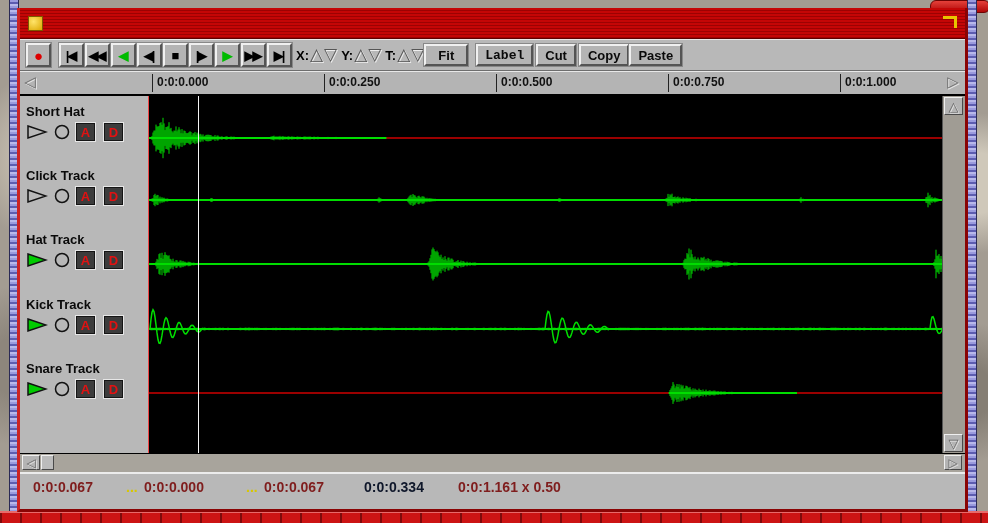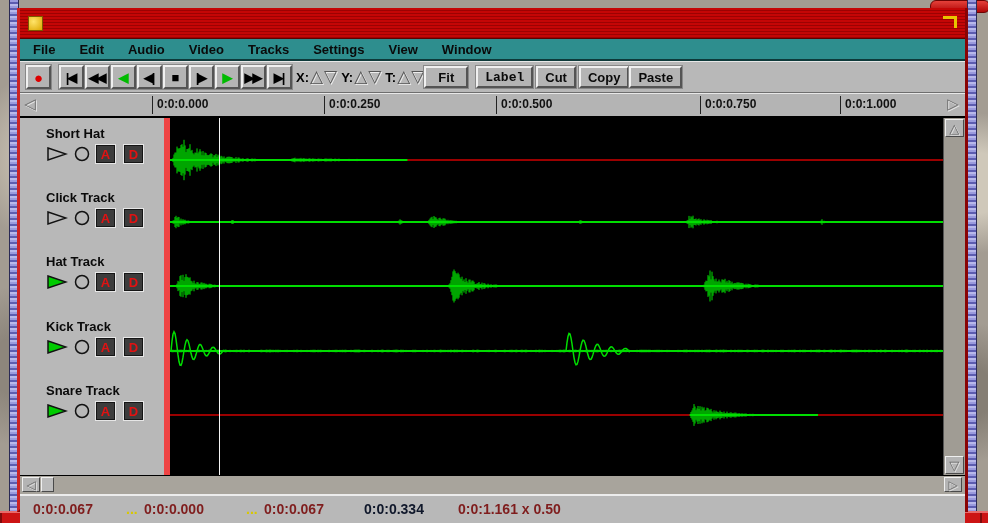--- a/index.html
+++ b/index.html
@@ -59,24 +59,24 @@
     text-shadow:1px 1px 0 #eee;}
   
   .ruler{position:relative;height:22px;background:#b4b4b4;
     border-top:1px solid #e8e8e8;border-bottom:2px solid #000;}
   .ruler-arrow{position:absolute;top:1px;width:18px;height:18px;font-size:15px;color:#6a6a6a;
     display:flex;align-items:center;justify-content:center;text-shadow:1px 1px 0 #eee;}
   .ruler-arrow.left{left:1px;}
   .ruler-arrow.right{right:3px;}
   .ruler-mark{position:absolute;top:2px;height:18px;border-left:1px solid #222;
     padding-left:4px;font-size:12px;font-weight:bold;color:#111;line-height:17px;}
-  .rm0{left:132px}.rm1{left:304px}.rm2{left:476px}.rm3{left:680px}.rm4{left:820px}
+  .rm0{left:132px}.rm1{left:304px}.rm2{left:476px}.rm3{left:648px}.rm4{left:820px}
   
   .main{position:relative;height:357px;display:flex;}
-  .trackpanel{position:relative;width:128px;background:#b8b8b8;border-right:6px solid #ef4444;margin-left:20px;}
+  .trackpanel{position:relative;width:128px;background:#b8b8b8;border-right:1px solid #ef4444;}
   .track-block{position:absolute;left:6px;}
   .tb0{top:8px}.tb1{top:72px}.tb2{top:136px}.tb3{top:201px}.tb4{top:265px}
   .track-name{font-size:13px;font-weight:bold;color:#0a0a0a;white-space:nowrap;}
   .track-ctl{display:flex;align-items:center;margin-top:4px;}
   .ctl-tri,.ctl-circle{margin-right:6px;}
   .ad-btn{width:17px;height:16px;background:#3c3c3c;color:#e01212;font-size:13px;font-weight:bold;
     display:flex;align-items:center;justify-content:center;
     border:1px solid #151515;outline:1px solid #e6e6e6;margin-right:9px;}
   .armed .ctl-tri polygon{fill:#00cc00;}
   
@@ -120,30 +120,20 @@
 <div class="vstrip right"></div>
 <div class="deskbar-bottom"></div>
 
 <div class="window">
 
   <div class="titlebar">
     <div class="title-btn-left"></div>
     <div class="title-glyph-right"></div>
   </div>
 
-  <div class="menubar">
-    <span class="menu-item">File</span>
-    <span class="menu-item">Edit</span>
-    <span class="menu-item">Audio</span>
-    <span class="menu-item">Video</span>
-    <span class="menu-item">Tracks</span>
-    <span class="menu-item">Settings</span>
-    <span class="menu-item">View</span>
-    <span class="menu-item">Window</span>
-  </div>
 
   <div class="toolbar">
     <div class="tbtn rec" style="color: rgb(221, 0, 0);">●</div>
     <div class="tbtn" style="color: rgb(0, 0, 0);">|◀</div>
     <div class="tbtn" style="color: rgb(0, 0, 0);">◀◀</div>
     <div class="tbtn" style="color: rgb(0, 187, 0);">◀</div>
     <div class="tbtn" style="color: rgb(0, 0, 0);">◀|</div>
     <div class="tbtn" style="color: rgb(0, 0, 0);">■</div>
     <div class="tbtn" style="color: rgb(0, 0, 0);">|▶</div>
     <div class="tbtn" style="color: rgb(0, 187, 0);">▶</div>

